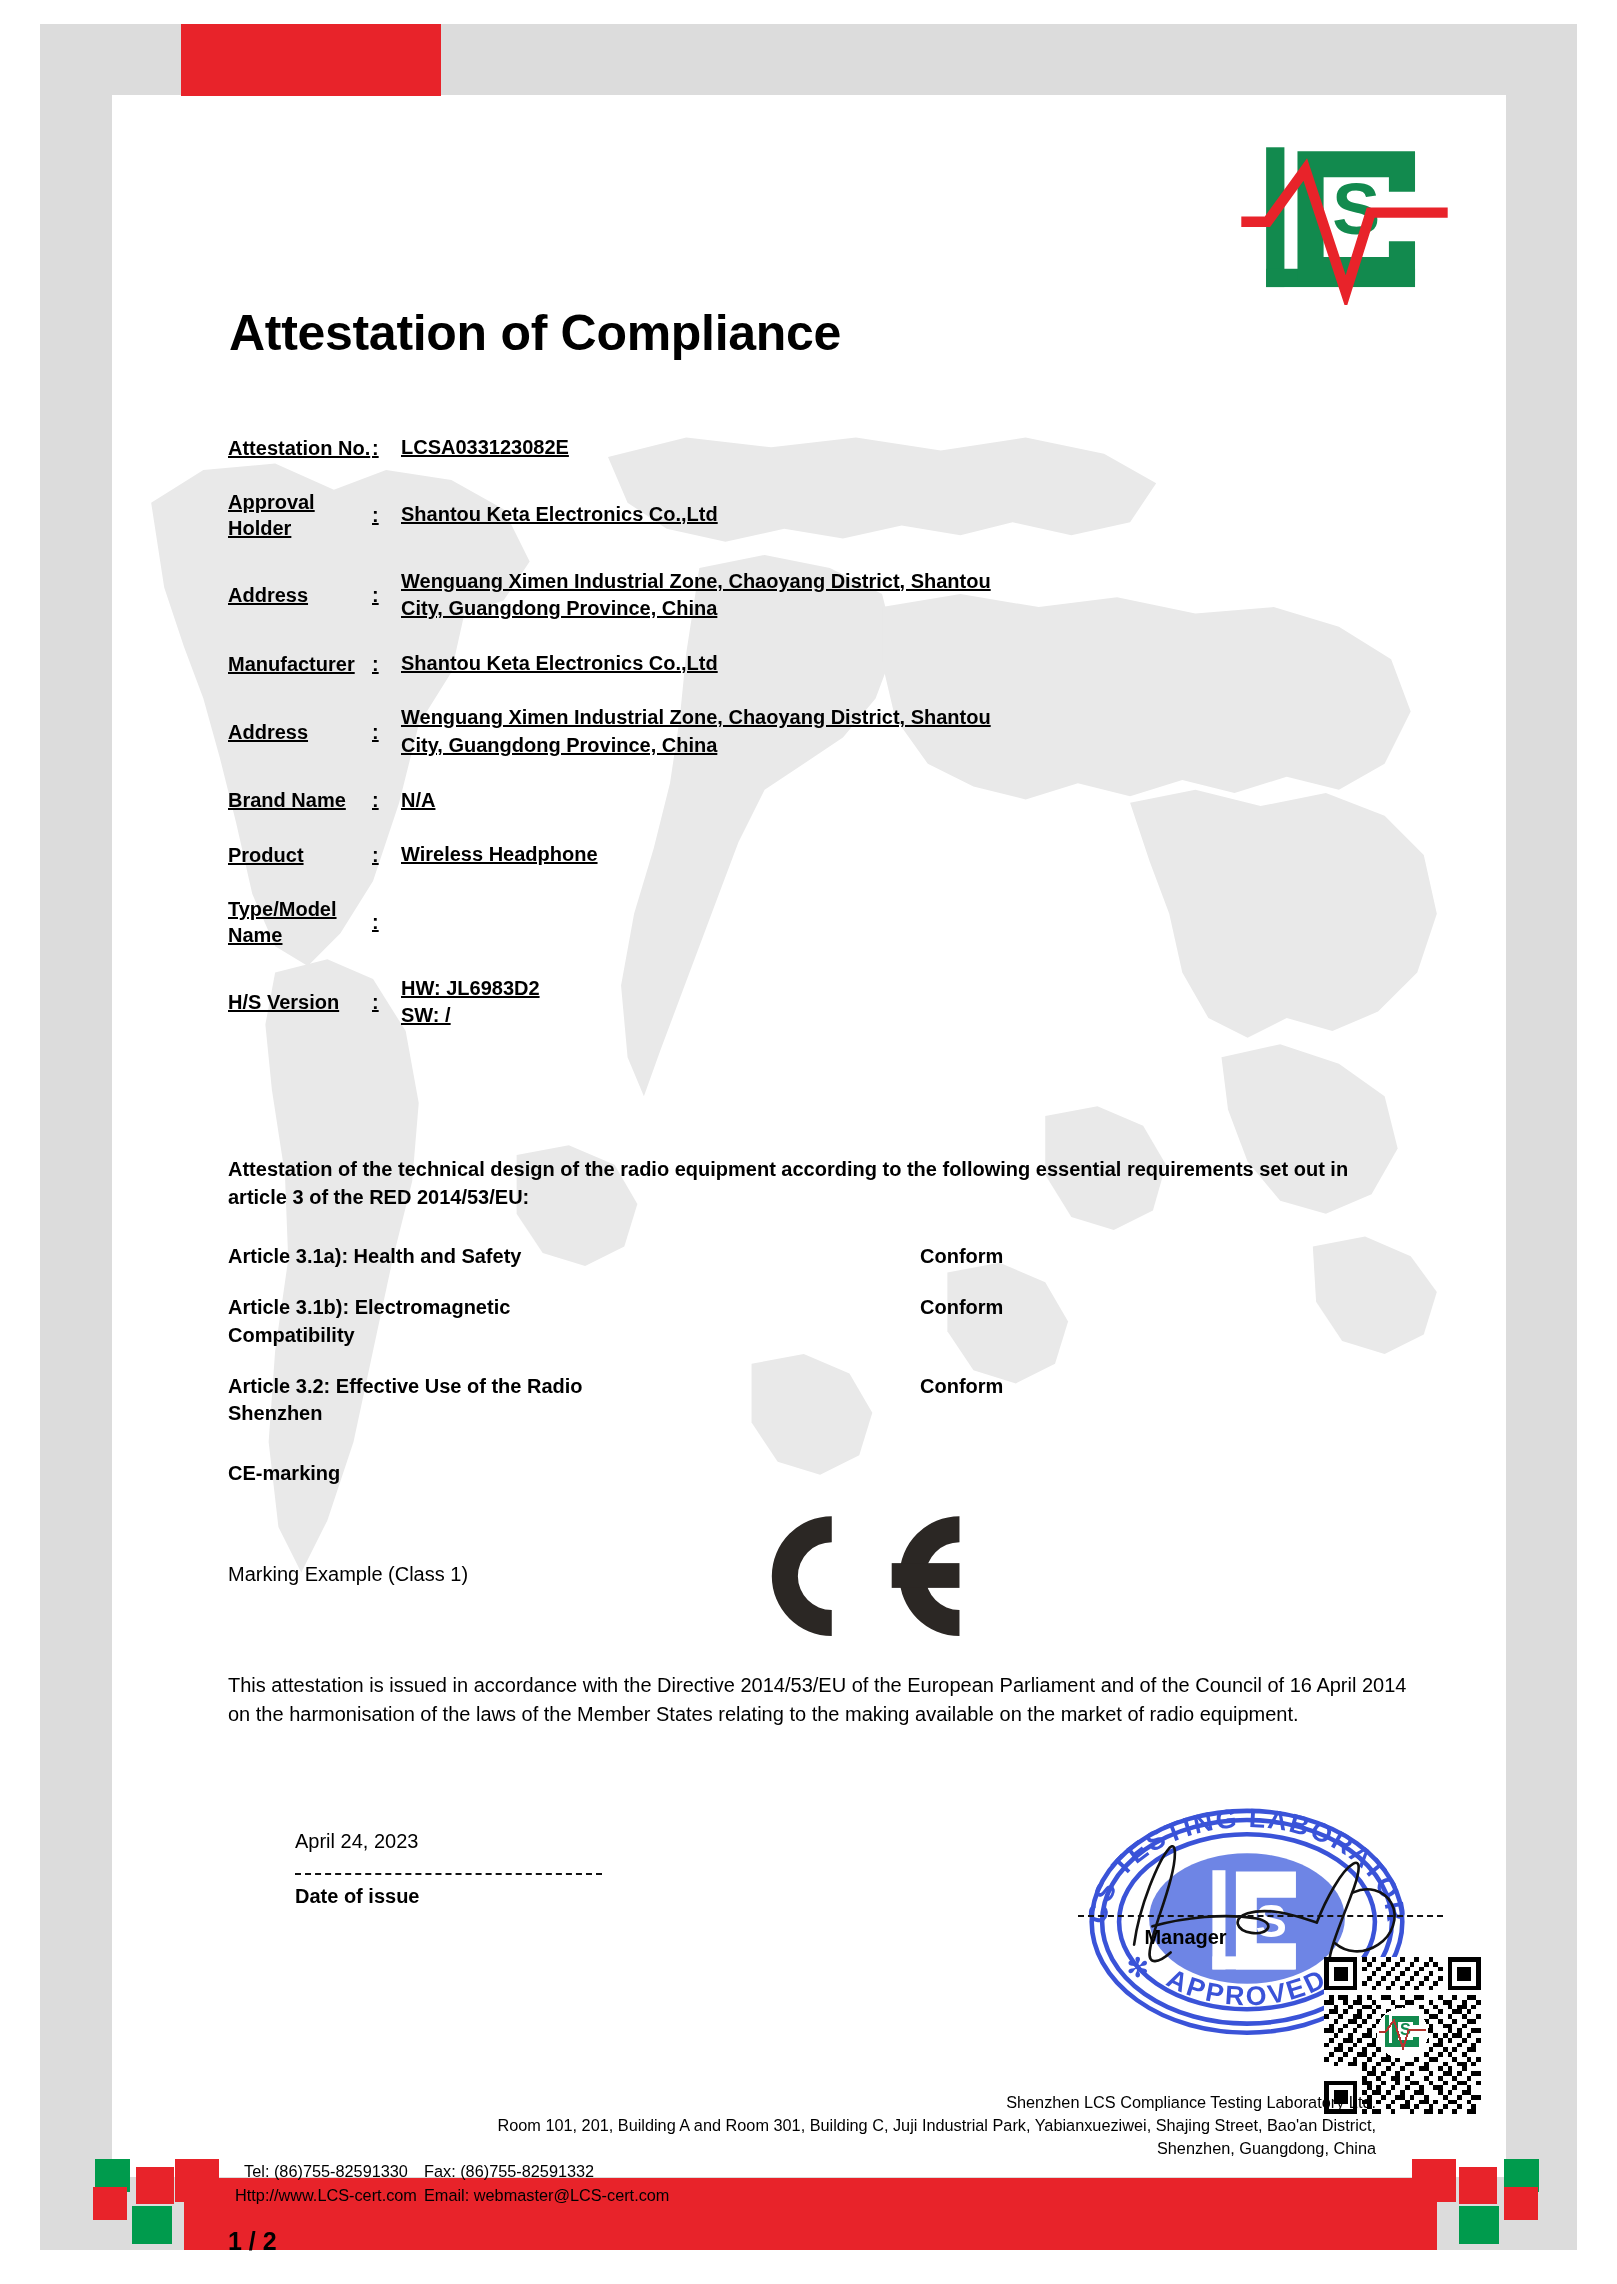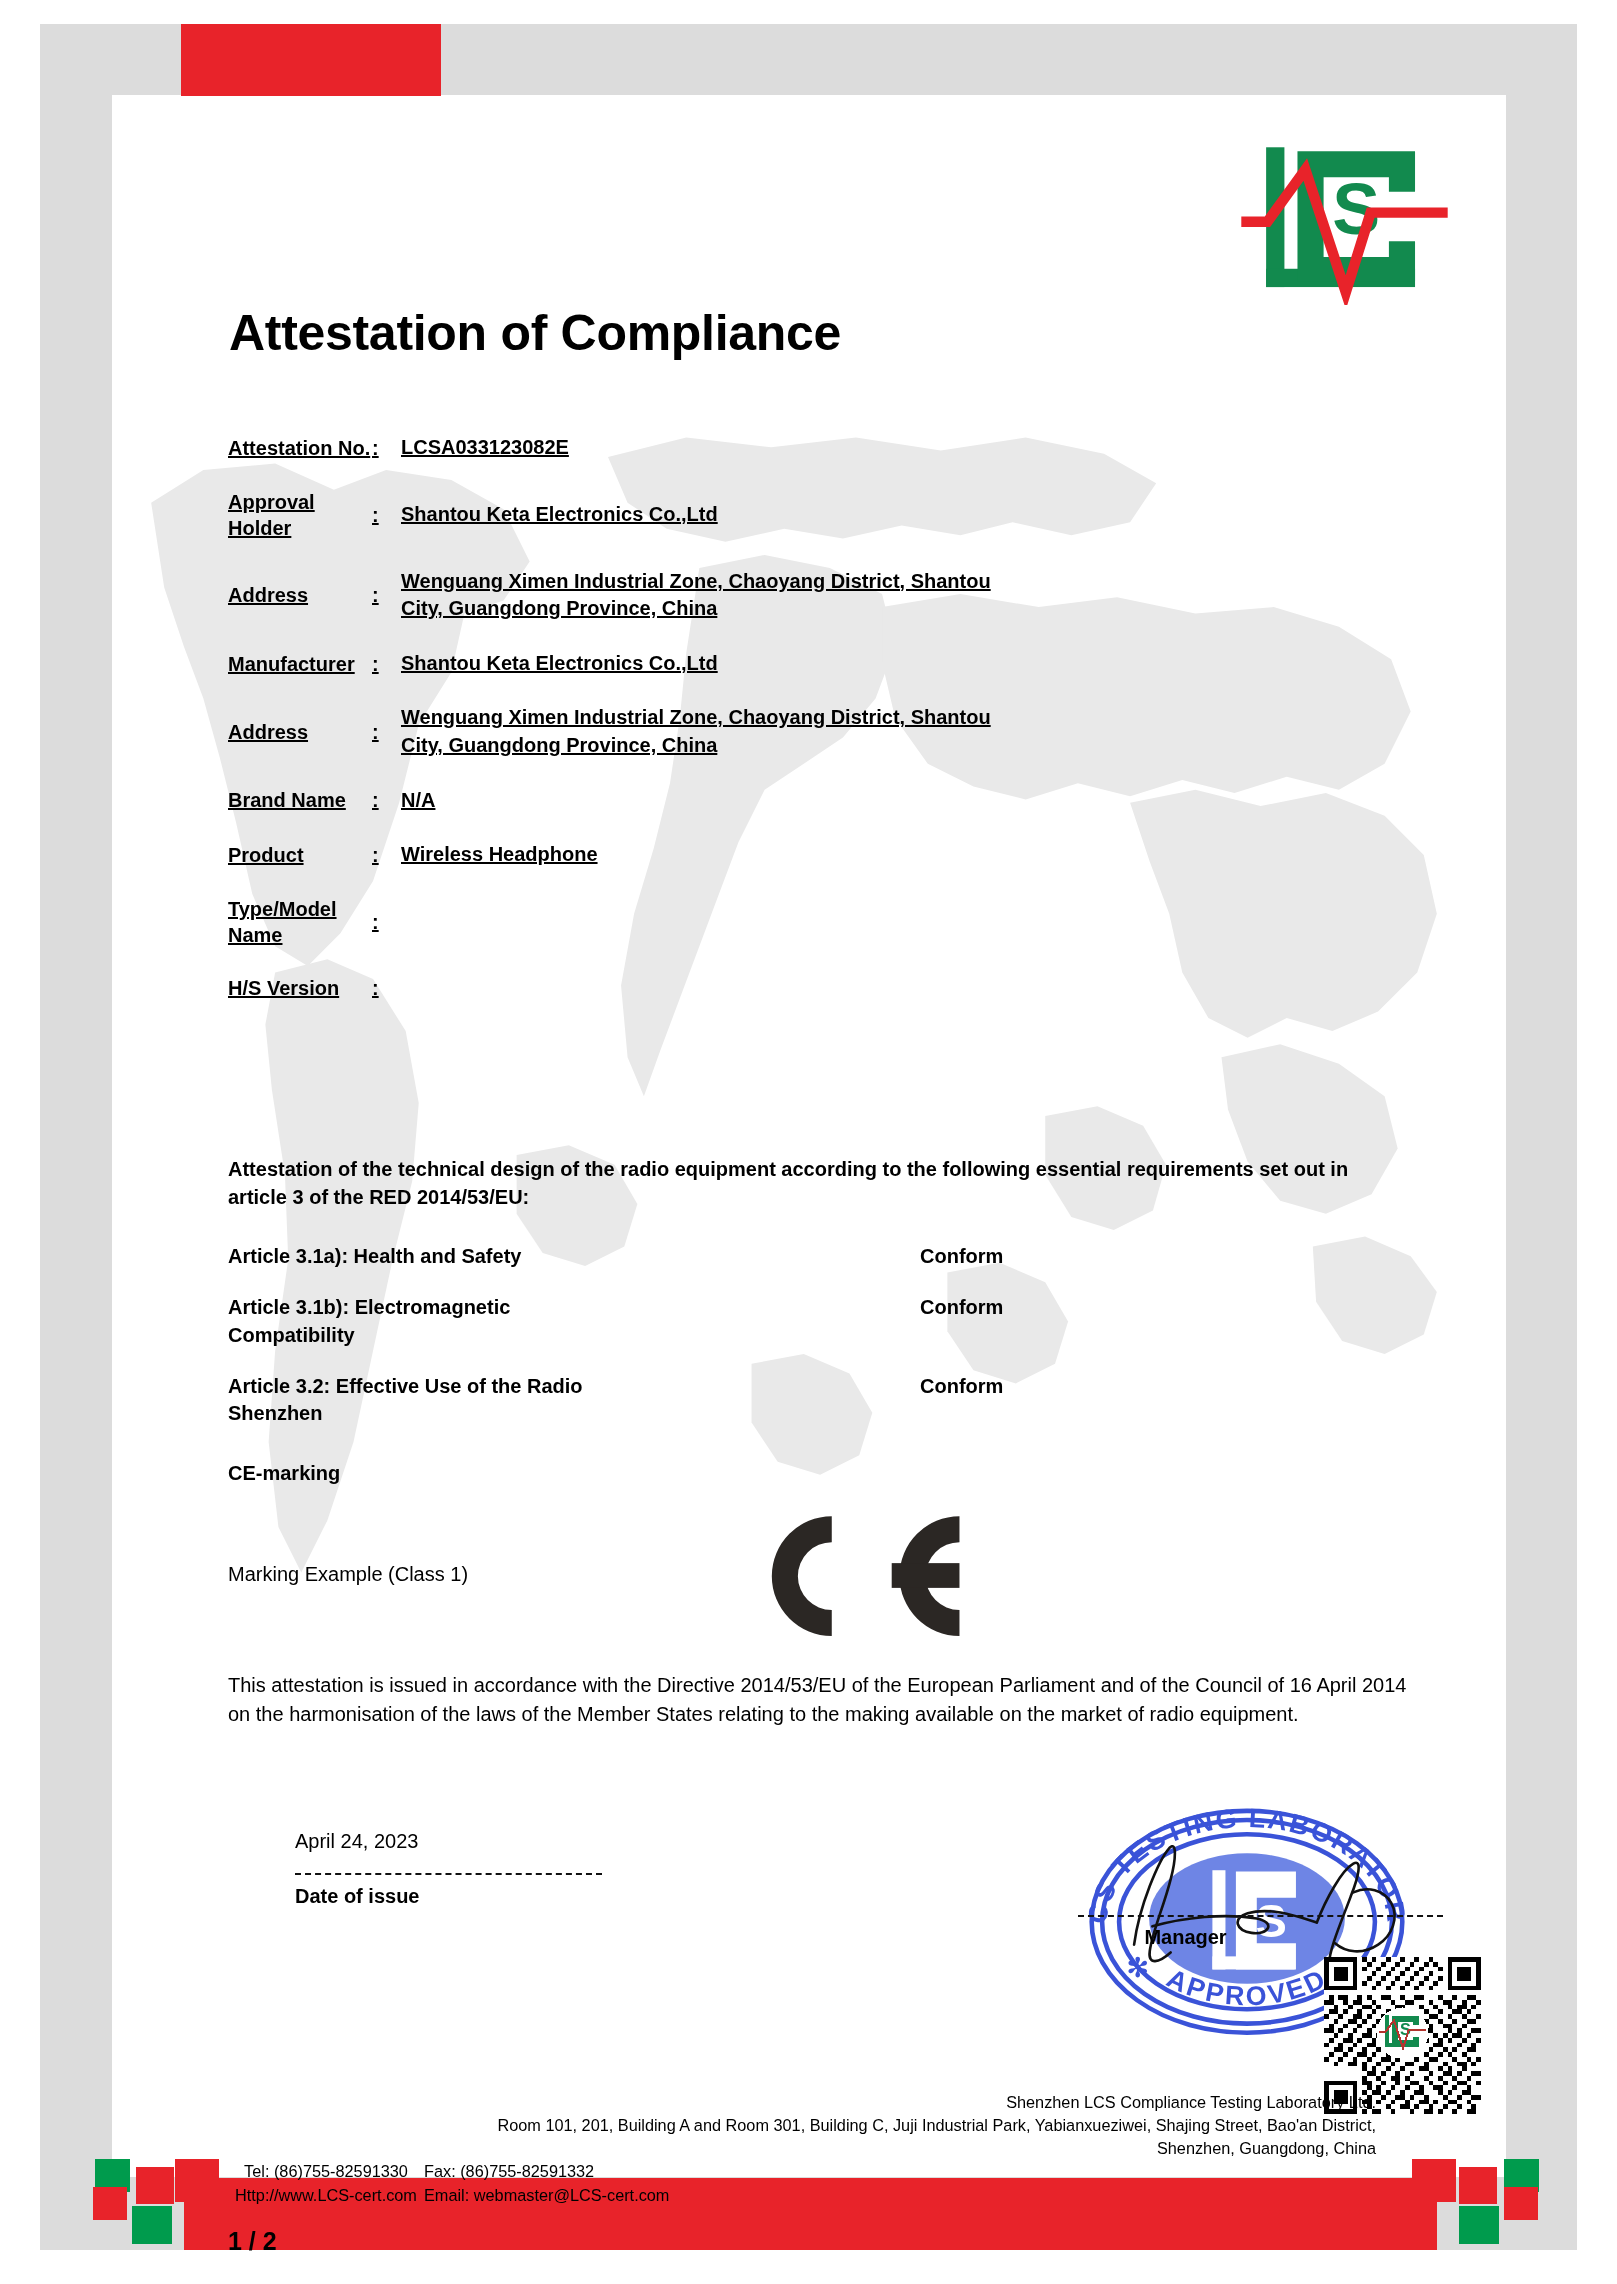--- a/index.html
+++ b/index.html
@@ -273,20 +273,24 @@
     </div>
 
     <div class="field-row">
       <div class="field-label">Type/Model Name</div>
       <div class="field-colon">:</div>
     </div>
 
     <div class="field-row">
       <div class="field-label">H/S Version</div>
       <div class="field-colon">:</div>
+      <div class="field-value">
+        <span class="ln">HW: JL6983D2</span>
+        <span class="ln">SW: /</span>
+      </div>
     </div>
 
   </div>
 
   <div class="attest-note">Attestation of the technical design of the radio equipment according to the following essential requirements set out in article 3 of the RED 2014/53/EU:</div>
 
   <div class="articles">
 
     <div class="article-row">
       <div class="article-name">

